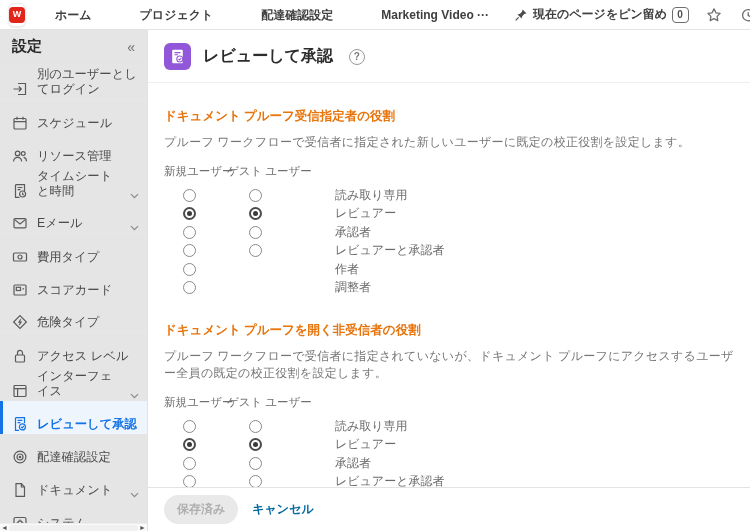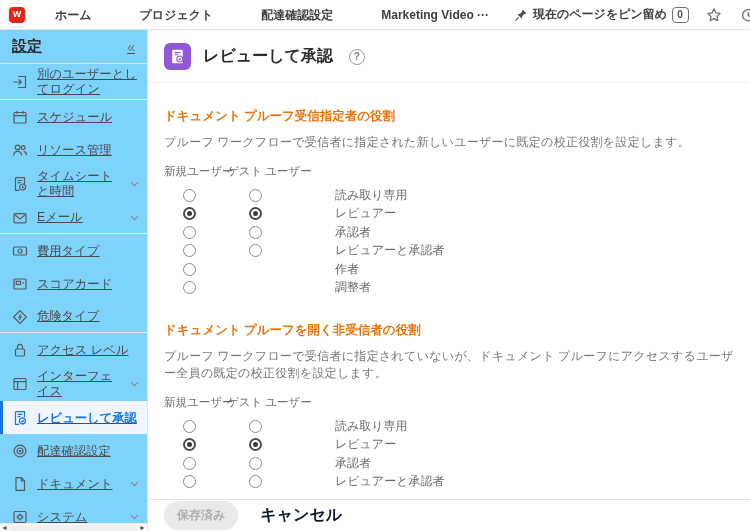--- a/index.html
+++ b/index.html
@@ -22,25 +22,25 @@
   .pin-btn{display:flex;align-items:center;gap:5px;margin-left:10px;font-size:12px;font-weight:600;color:#3f3f3f;cursor:pointer;white-space:nowrap;}
   .top-right{margin-left:auto;display:flex;align-items:center;gap:8px;padding-right:2px;}
   .tr-icon{width:26px;height:24px;display:flex;align-items:center;justify-content:center;color:#6e6e6e;cursor:pointer;}
   .count-badge{min-width:17px;height:16px;border:1.5px solid #6e6e6e;border-radius:4px;color:#505050;
     font-size:10px;font-weight:600;display:flex;align-items:center;justify-content:center;padding:0 2px;}
 
   
   .app{display:flex;height:501px;}
 
   
-  .sidebar{width:148px;min-width:148px;border-right:1px solid #e3e3e3;position:relative;background:#7dd3fc;text-decoration:underline;}
+  .sidebar{width:148px;min-width:148px;border-right:1px solid #e3e3e3;position:relative;background:#e5e5e5;}
   .sb-header{height:34px;display:flex;align-items:center;justify-content:space-between;padding:0 12px;border-bottom:1px solid #e3e3e3;}
   .sb-title{font-size:15px;font-weight:bold;color:#2c2c2c;}
   .sb-collapse{font-size:14px;color:#6e6e6e;cursor:pointer;line-height:1;}
-  .sb-item{min-height:33px;display:flex;align-items:center;gap:9px;padding:3px 8px 2px 12px;cursor:pointer;
+  .sb-item{min-height:33px;display:flex;align-items:flex-end;gap:9px;padding:3px 8px 2px 12px;cursor:pointer;
     font-size:12.3px;color:#4a4a4a;line-height:15px;}
   .sb-item .sb-ic{width:16px;min-width:16px;height:16px;color:#5a5a5a;display:flex;align-items:center;}
   .sb-item .sb-label{flex:1;}
   .sb-item .chev{color:#8a8a8a;margin-left:auto;display:flex;}
   .sb-item.group-end{border-bottom:1px solid #e8e8e8;}
   .sb-item.selected{background:#eef5fd;border-left:3px solid #1473e6;padding-left:9px;color:#1473e6;font-weight:bold;}
   .sb-item.selected .sb-ic{color:#1473e6;}
   
   .sb-hscroll{position:absolute;left:0;right:0;bottom:0;height:8px;display:flex;align-items:center;background:#fafafa;border-top:1px solid #ededed;}
   .sb-arrow{width:9px;font-size:7px;color:#555;line-height:8px;text-align:center;cursor:pointer;}
@@ -65,24 +65,24 @@
   .prow{display:flex;align-items:center;height:18.5px;}
   .rcell{display:flex;align-items:center;}
   .rcell.c1{width:74px;padding-left:19px;}
   .rcell.c2{width:97px;padding-left:11px;}
   .radio{width:13px;height:13px;border:1.5px solid #8a8a8a;border-radius:50%;background:#fff;cursor:pointer;
     display:flex;align-items:center;justify-content:center;}
   .radio.checked{border-color:#4b4b4b;border-width:2px;}
   .radio.checked::after{content:"";width:5px;height:5px;border-radius:50%;background:#3b3b3b;}
   .rlabel{font-size:12px;color:#6b6b6b;white-space:nowrap;}
 
-  .footerbar{height:32px;border-top:1px solid #e3e3e3;display:flex;align-items:center;padding:0 16px;}
+  .footerbar{height:44px;border-top:1px solid #e3e3e3;display:flex;align-items:center;padding:0 16px;}
   .save-btn{background:#e9e9e9;color:#aeaeae;border:none;border-radius:15px;padding:6px 13px;
     font-size:12px;font-weight:bold;font-family:inherit;cursor:default;}
-  .cancel-btn{background:none;border:none;margin-left:22px;font-size:16px;font-weight:bold;color:#0f172a;
+  .cancel-btn{background:none;border:none;margin-left:14px;font-size:12px;font-weight:bold;color:#0369a1;
     font-family:inherit;cursor:pointer;padding:0;}
 
   svg{display:block;}
 </style>
 </head>
 <body>
 
 <div class="topbar">
   <div class="logo-card">
     <div class="logo-mark">W</div>

